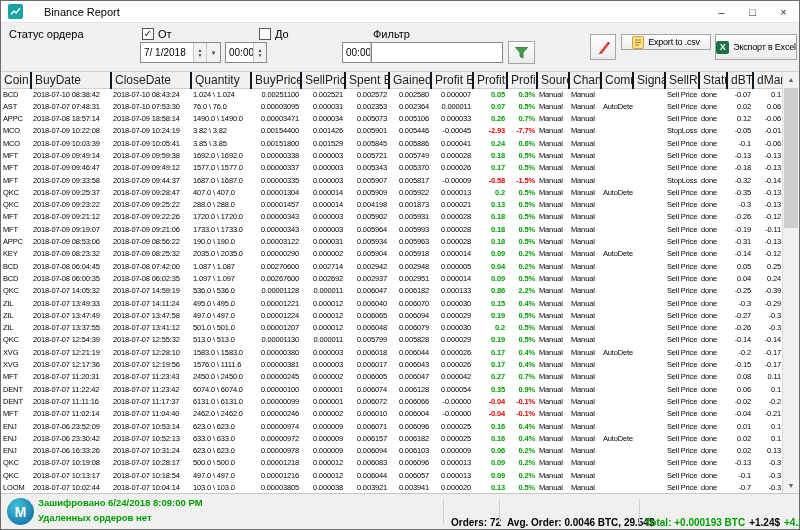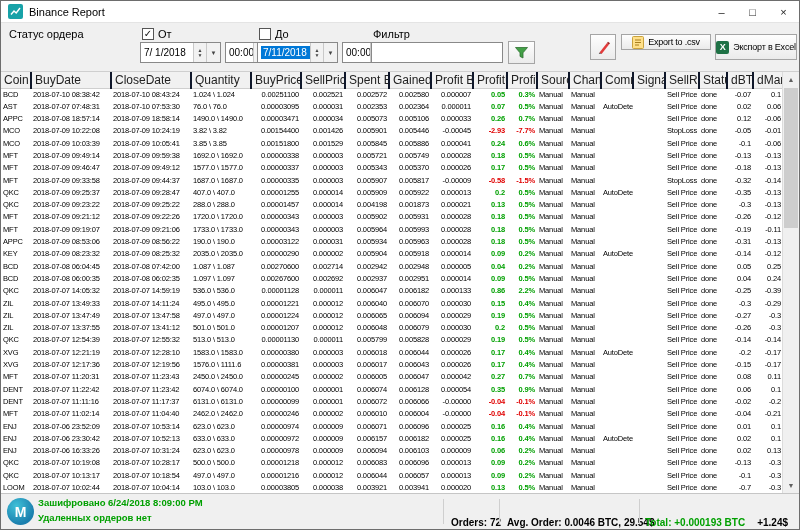--- a/index.html
+++ b/index.html
@@ -3,21 +3,21 @@
 <meta charset="utf-8">
 <style>
   *{margin:0;padding:0;box-sizing:border-box}
   html,body{width:800px;height:530px;overflow:hidden}
   body{font-family:"Liberation Sans",sans-serif;background:#e8e8e8}
   .window{width:800px;height:530px;border:1px solid #6d6d6d;background:#f0f0f0;display:flex;flex-direction:column;position:relative}
 
   
   .titlebar{flex:0 0 22px;background:#fff;display:flex;align-items:center;border-bottom:1px solid #e4e4e4}
   .app-ico{margin-left:7px;display:flex}
-  .title{font-size:11px;color:#000;margin-left:6px}
+  .title{font-size:11px;color:#000;margin-left:21px}
   .win-controls{margin-left:auto;display:flex;height:100%}
   .win-btn{width:31px;height:100%;display:flex;align-items:center;justify-content:center;font-size:11px;color:#222}
 
   
   .toolbar{flex:0 0 48px;position:relative;background:#f0f0f0;font-size:11px}
   .lbl{position:absolute;top:5px;color:#000}
   .ctrl{position:absolute;top:19px;height:21px;background:#fff;border:1px solid #898989;display:flex;align-items:center;font-size:10px;padding-left:3px;overflow:hidden}
   .ctrl .val{flex:1;white-space:nowrap;overflow:hidden}
   .ctrl .val.sel{background:#0078d7;color:#fff;padding:1px 2px}
   .combo-arrow{width:16px;height:100%;display:flex;align-items:center;justify-content:center;font-size:6px;color:#444;background:#e9e9e9;border-left:1px solid #c9c9c9;margin-left:auto}
@@ -45,21 +45,21 @@
   .sb-arrow.down{position:absolute;bottom:0;left:0;right:0}
   .sb-thumb{position:absolute;top:16px;left:1px;right:1px;height:140px;background:#cdcdcd}
 
   
   .statusbar{flex:0 0 36px;background:#f0f0f0;border-top:1px solid #c6c6c6;position:relative}
   .sb-logo{position:absolute;left:6px;top:4px;width:27px;height:27px;border-radius:50%;background:radial-gradient(circle at 35% 30%,#3fc1d8,#1b7fae 70%);color:#fff;font-weight:bold;font-size:14px;display:flex;align-items:center;justify-content:center}
   .enc{position:absolute;color:#00a000;font-weight:bold;font-size:9.5px;white-space:nowrap}
   .sb-sep{position:absolute;top:5px;bottom:5px;width:1px;background:#cfcfcf}
   .sb-text{position:absolute;top:23px;font-size:10px;font-weight:bold;color:#000;white-space:nowrap}
   .sb-text .g{color:#00a000}
-  .sb-text .k{color:#000;margin:0 12px}
+  .sb-text .k{color:#000;margin:0 4px}
 </style>
 </head>
 <body>
 
 <div class="window">
 
   <div class="titlebar">
     <span class="app-ico">
       <svg width="15" height="15" viewBox="0 0 15 15">
           <rect width="15" height="15" rx="2" fill="#17a2a8"></rect>
@@ -96,28 +96,20 @@
       <span class="spin">
           <i>▲</i>
           <i>▼</i>
         </span>
     </div>
 
     <label class="chk" style="left:258px">
       <span class="box"></span>
       <span>До</span>
     </label>
-    <div class="ctrl" style="left:256px;width:81px">
-      <span class="val sel">7/11/2018</span>
-      <span class="spin">
-          <i>▲</i>
-          <i>▼</i>
-        </span>
-      <span class="drop">▼</span>
-    </div>
     <div class="ctrl" style="left:341px;width:42px">
       <span class="val">00:00</span>
       <span class="spin">
           <i>▲</i>
           <i>▼</i>
         </span>
     </div>
 
     <span class="lbl" style="left:372px">Фильтр</span>
     <input class="flt" style="left: 370px; width: 132px;" value="">
@@ -360,21 +352,21 @@
             <td>StopLoss</td>
             <td>done</td>
             <td class="num">-0.32</td>
             <td class="num">-0.14</td>
           </tr>
           <tr>
             <td>QKC</td>
             <td>2018-07-09 09:25:37</td>
             <td>2018-07-09 09:28:47</td>
             <td>407.0 \ 407.0</td>
-            <td class="num">0.00001255</td>
+            <td class="num">0.00001304</td>
             <td class="num">0.000014</td>
             <td class="num">0.005909</td>
             <td class="num">0.005922</td>
             <td class="num">0.000013</td>
             <td class="num pos">0.2</td>
             <td class="num pos">0.5%</td>
             <td>Manual</td>
             <td>Manual</td>
             <td>AutoDete</td>
             <td></td>

